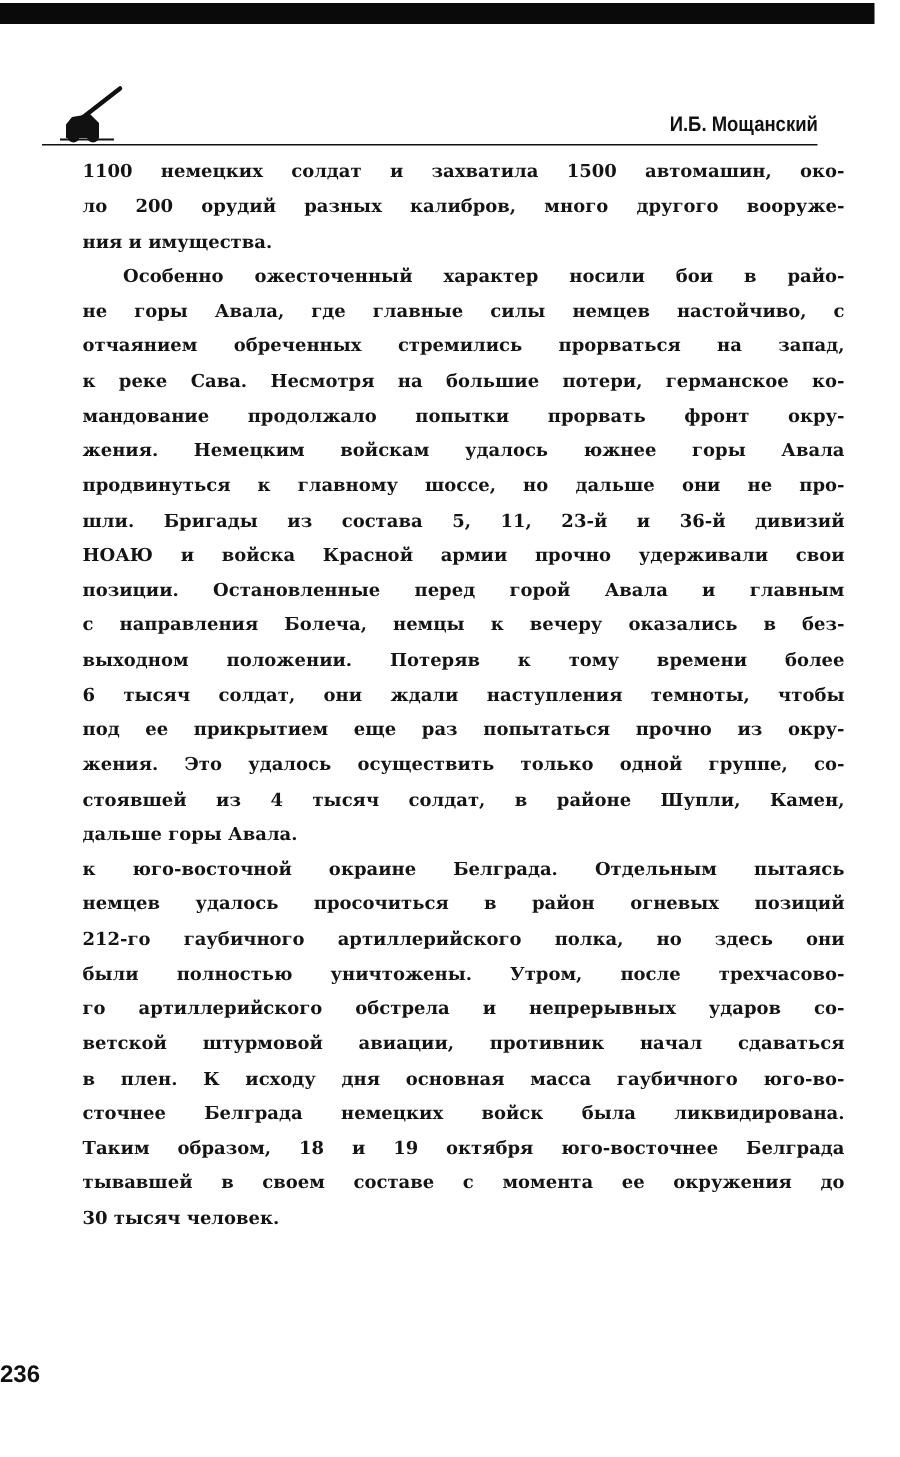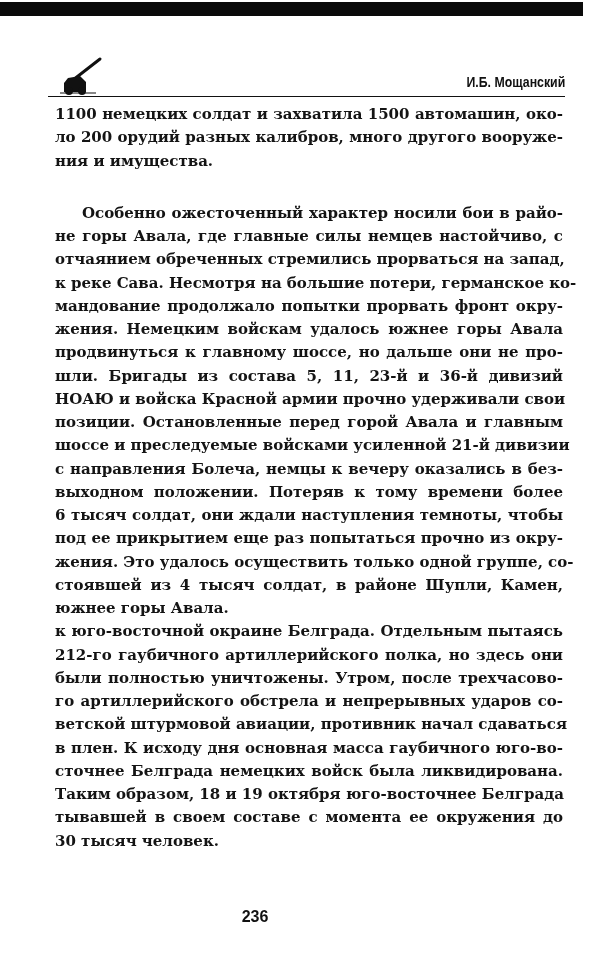--- a/index.html
+++ b/index.html
@@ -1,26 +1,26 @@
 <!DOCTYPE html>
 <html><head>
 <meta charset="utf-8">
 <style>
   html, body { margin: 0; padding: 0; background: #ffffff; }
   body { width: 600px; height: 971px; position: relative; overflow: hidden; color: #111; }
   .top-bar { position: absolute; left: 0; top: 2px; width: 583px; height: 14px; background: #0a0a0a; }
-  .header { position: absolute; left: 48px; top: 52px; width: 517px; height: 45px; }
+  .header { position: absolute; left: 28px; top: 52px; width: 517px; height: 45px; }
   .header-rule { position: absolute; left: 0; right: 0; bottom: 0; height: 1px; border-bottom: 1.5px solid #111; }
   .cannon { position: absolute; left: 8px; top: 4px; width: 50px; height: 40px; }
   .author { position: absolute; right: 0; bottom: 7px; font-family: "Liberation Sans", sans-serif; font-weight: bold; font-size: 14px; letter-spacing: 0px; transform: scaleX(0.88); transform-origin: right bottom; color: #111; }
-  .text-body { position: absolute; left: 55px; top: 103px; width: 508px; font-family: "DejaVu Serif", serif; font-weight: bold; font-size: 15px; line-height: 23.25px; color: #141414; }
+  .text-body { position: absolute; left: 55px; top: 103px; width: 508px; font-family: "DejaVu Serif", serif; font-weight: bold; font-size: 12px; line-height: 23.25px; color: #141414; }
   .line { display: block; white-space: nowrap; text-align: justify; text-align-last: justify; height: 23.25px; }
   .line.last { text-align-last: left; }
-  .line.indent { padding-left: 27px; margin-top: 29px; }
-  .page-number { position: absolute; left: 0; width: 510px; top: 908px; text-align: center; font-family: "Liberation Sans", sans-serif; font-weight: bold; font-size: 16px; color: #111; }
+  .line.indent { padding-left: 27px; }
+  .page-number { position: absolute; left: 0; width: 510px; top: 908px; font-family: "Liberation Sans", sans-serif; font-weight: bold; font-size: 16px; color: #111; }
 </style>
 </head>
 <body>
 
 <div class="top-bar"></div>
 
 <div class="header">
   <svg class="cannon" viewBox="0 0 50 40">
     <line x1="17" y1="24" x2="44" y2="3" stroke="#111" stroke-width="3" stroke-linecap="round"></line>
     <path d="M12 22 L24 20 L30 26 L30 36 L8 36 L8 27 Z" fill="#111"></path>
@@ -39,29 +39,29 @@
   <span class="line indent">Особенно ожесточенный характер носили бои в райо-</span>
   <span class="line">не горы Авала, где главные силы немцев настойчиво, с</span>
   <span class="line">отчаянием обреченных стремились прорваться на запад,</span>
   <span class="line">к реке Сава. Несмотря на большие потери, германское ко-</span>
   <span class="line">мандование продолжало попытки прорвать фронт окру-</span>
   <span class="line">жения. Немецким войскам удалось южнее горы Авала</span>
   <span class="line">продвинуться к главному шоссе, но дальше они не про-</span>
   <span class="line">шли. Бригады из состава 5, 11, 23-й и 36-й дивизий</span>
   <span class="line">НОАЮ и войска Красной армии прочно удерживали свои</span>
   <span class="line">позиции. Остановленные перед горой Авала и главным</span>
-  <span class="line">шоссе и преследуемые войсками усиленной 21-й дивизии</span>
   <span class="line">с направления Болеча, немцы к вечеру оказались в без-</span>
   <span class="line">выходном положении. Потеряв к тому времени более</span>
   <span class="line">6 тысяч солдат, они ждали наступления темноты, чтобы</span>
   <span class="line">под ее прикрытием еще раз попытаться прочно из окру-</span>
   <span class="line">жения. Это удалось осуществить только одной группе, со-</span>
   <span class="line">стоявшей из 4 тысяч солдат, в районе Шупли, Камен,</span>
-  <span class="line last">южнее горы Авала.</span>
+  <span class="line last">дальше горы Авала.</span>
   <span class="line">к юго-восточной окраине Белграда. Отдельным пытаясь</span>
+  <span class="line">немцев удалось просочиться в район огневых позиций</span>
   <span class="line">212-го гаубичного артиллерийского полка, но здесь они</span>
   <span class="line">были полностью уничтожены. Утром, после трехчасово-</span>
   <span class="line">го артиллерийского обстрела и непрерывных ударов со-</span>
   <span class="line">ветской штурмовой авиации, противник начал сдаваться</span>
   <span class="line">в плен. К исходу дня основная масса гаубичного юго-во-</span>
   <span class="line">сточнее Белграда немецких войск была ликвидирована.</span>
   <span class="line">Таким образом, 18 и 19 октября юго-восточнее Белграда</span>
   <span class="line">тывавшей в своем составе с момента ее окружения до</span>
   <span class="line last">30 тысяч человек.</span>
 </div>

